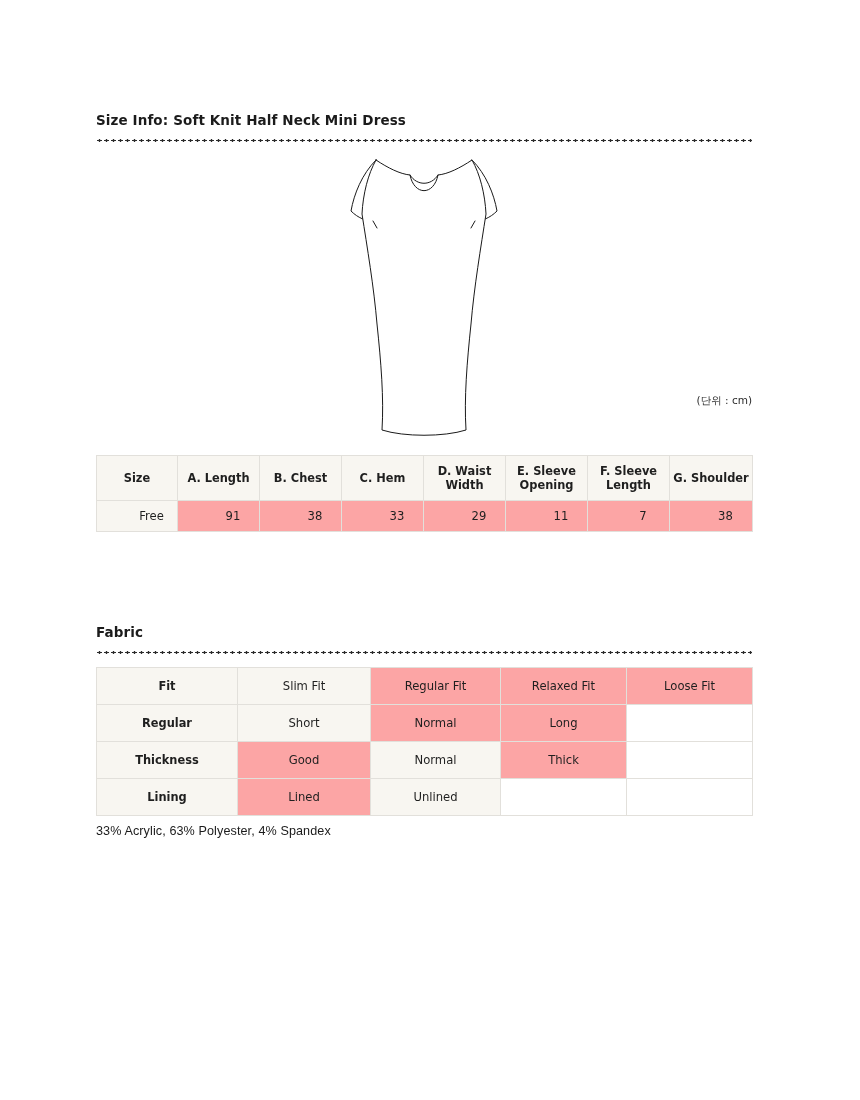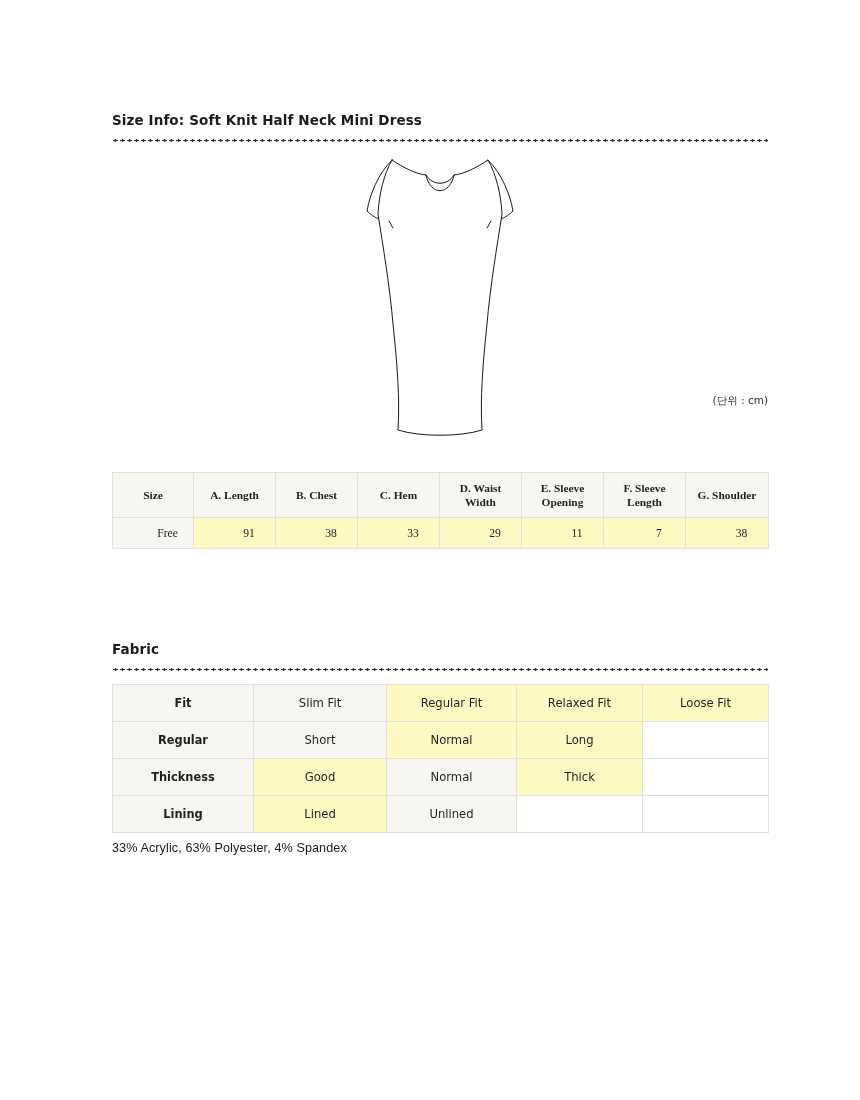--- a/index.html
+++ b/index.html
@@ -11,21 +11,21 @@
     width: 860px;
     height: 1100px;
     font-family: "DejaVu Sans", sans-serif;
     color: #1b1b1b;
     position: relative;
     overflow: hidden;
   }
 
   .page {
     position: absolute;
-    left: 112px;
+    left: 96px;
     top: 0;
     width: 656px;
   }
 
   
   .section-head {
     font-size: 13.5px;
     font-weight: bold;
     letter-spacing: .1px;
     color: #1b1b1b;
@@ -74,25 +74,25 @@
     border-collapse: collapse;
     width: 656px;
     table-layout: fixed;
   }
   table td, table th {
     border: 1px solid #e2e0db;
     text-align: center;
     vertical-align: middle;
     font-weight: normal;
     color: #1f1f1f;
-    background: #fef9c3;
-  }
-
-  
-  .size-table { margin-top: 30px; font-family: Liberation Serif, serif; }
+    background: #fca5a5;
+  }
+
+  
+  .size-table { margin-top: 13px; }
   .size-table th {
     height: 40px;
     font-size: 11.4px;
     font-weight: bold;
     background: #f8f6f1;
     line-height: 1.25;
     padding: 2px 3px;
   }
   .size-table td {
     height: 28px;

